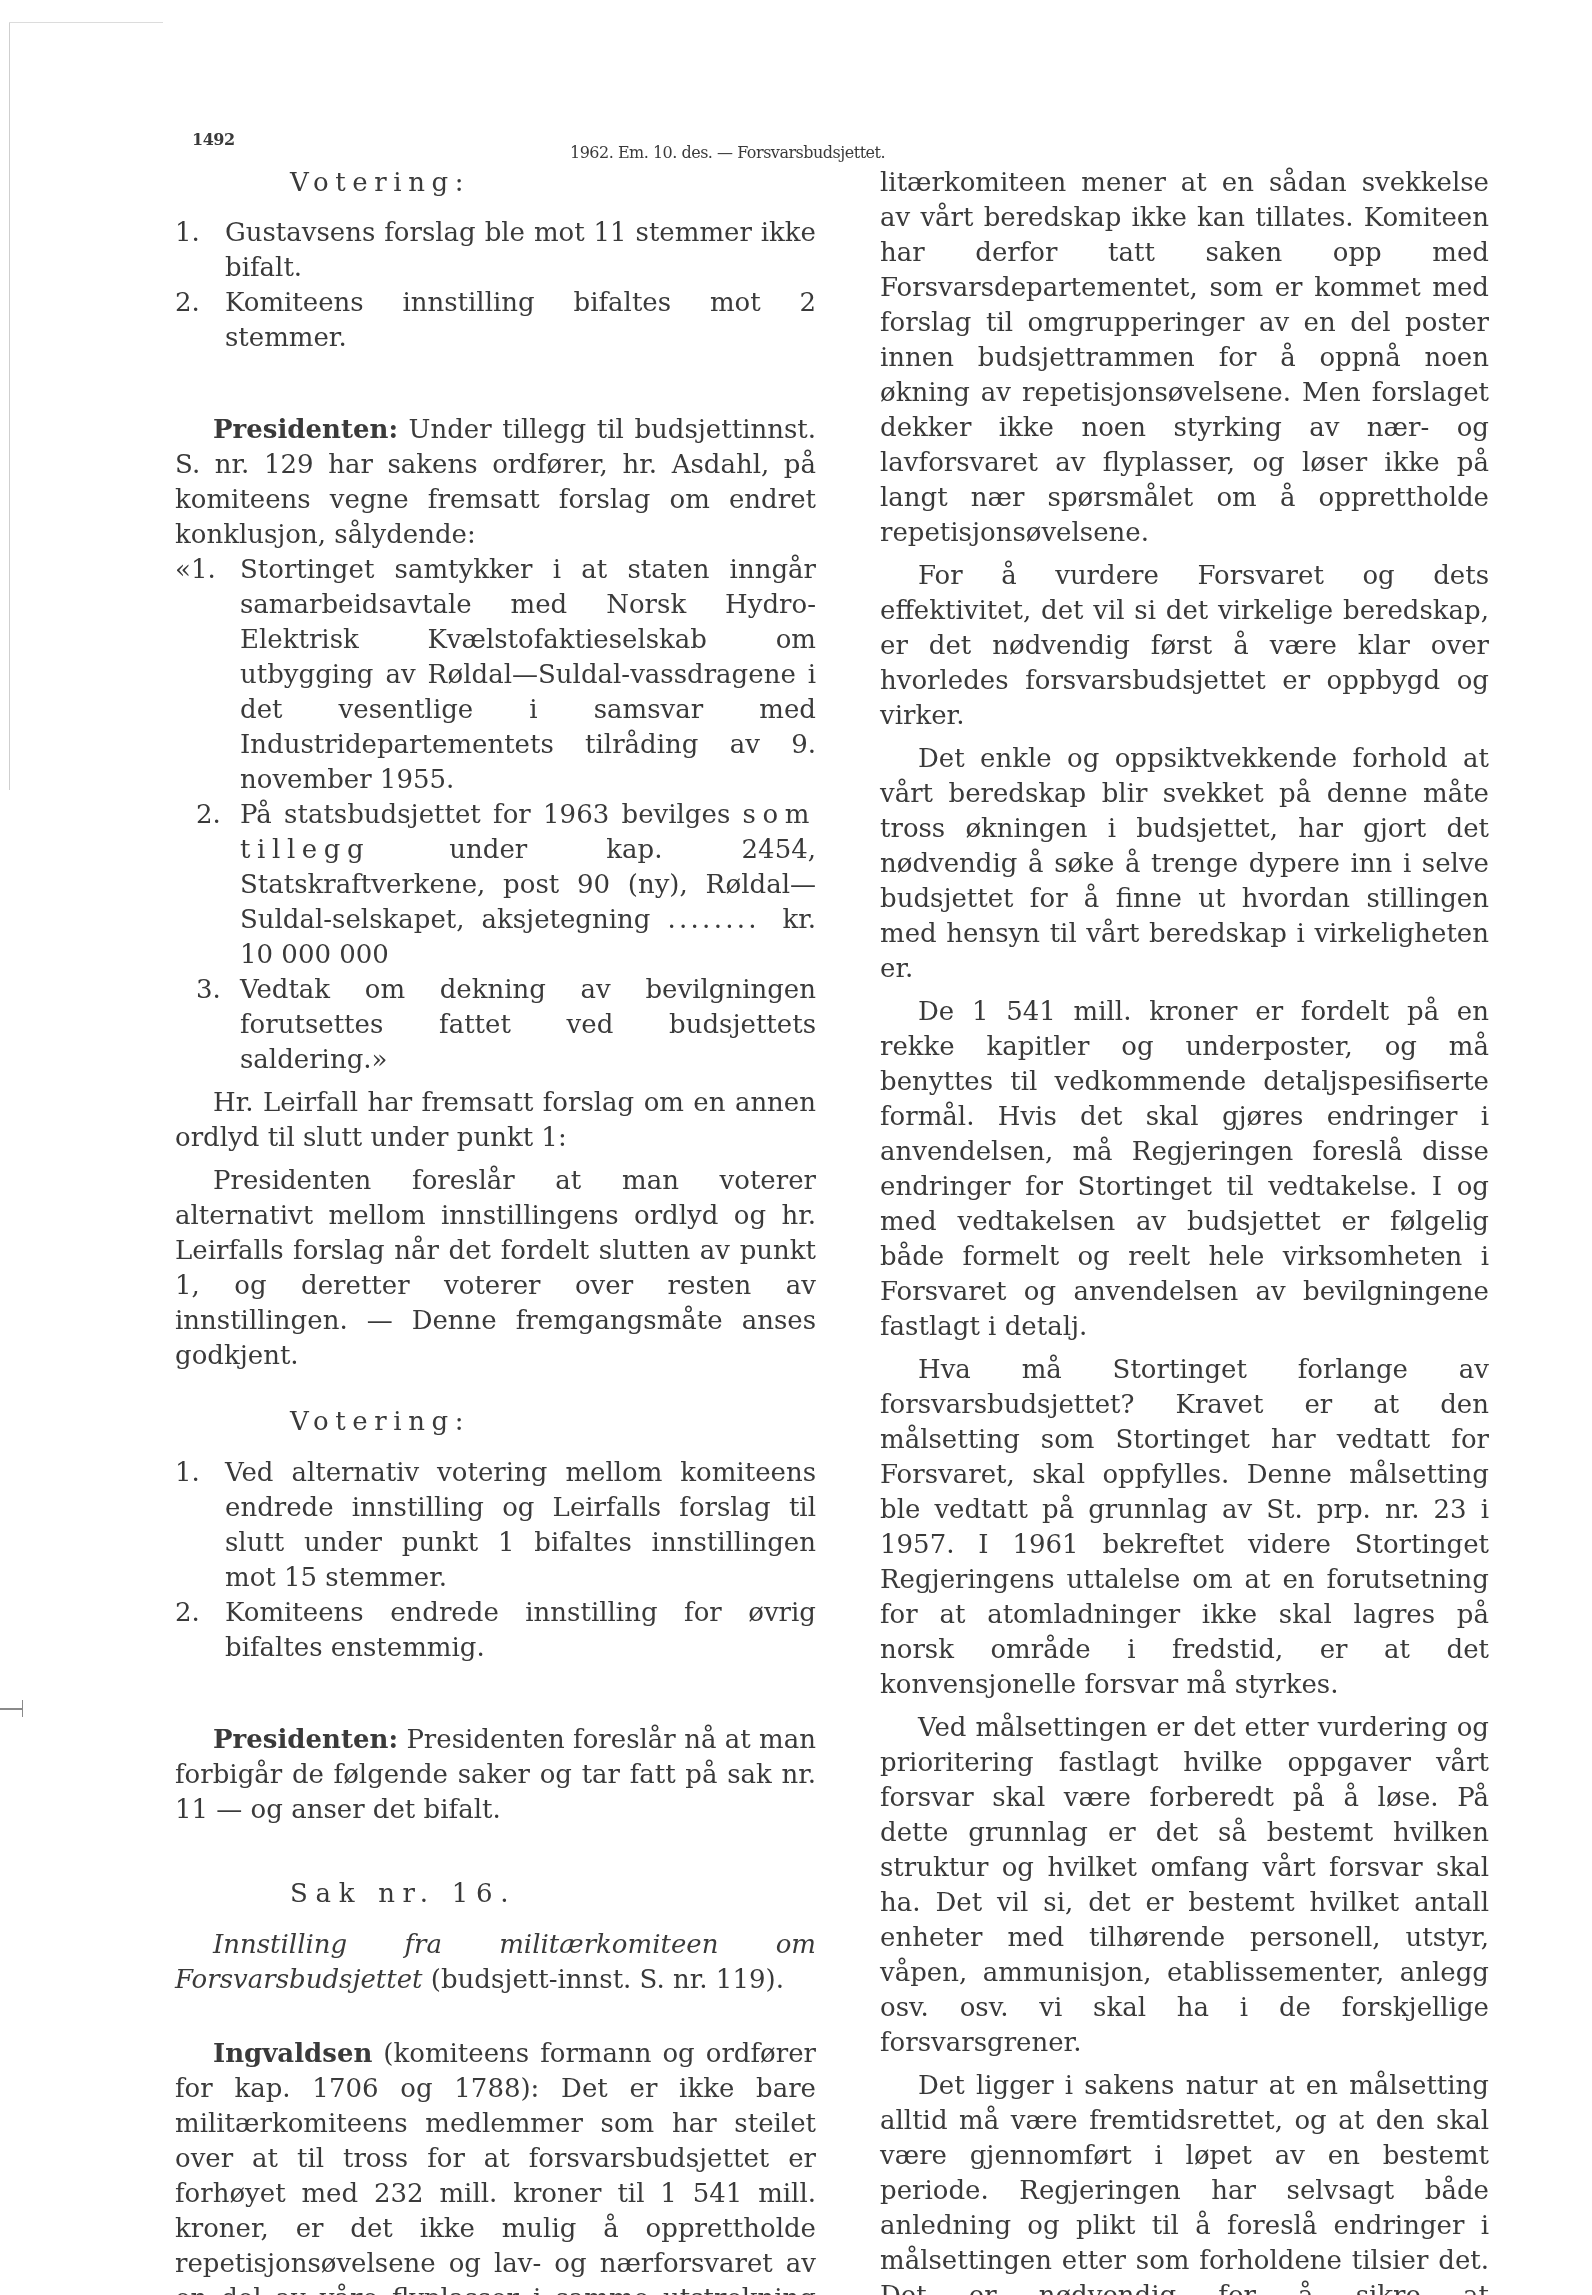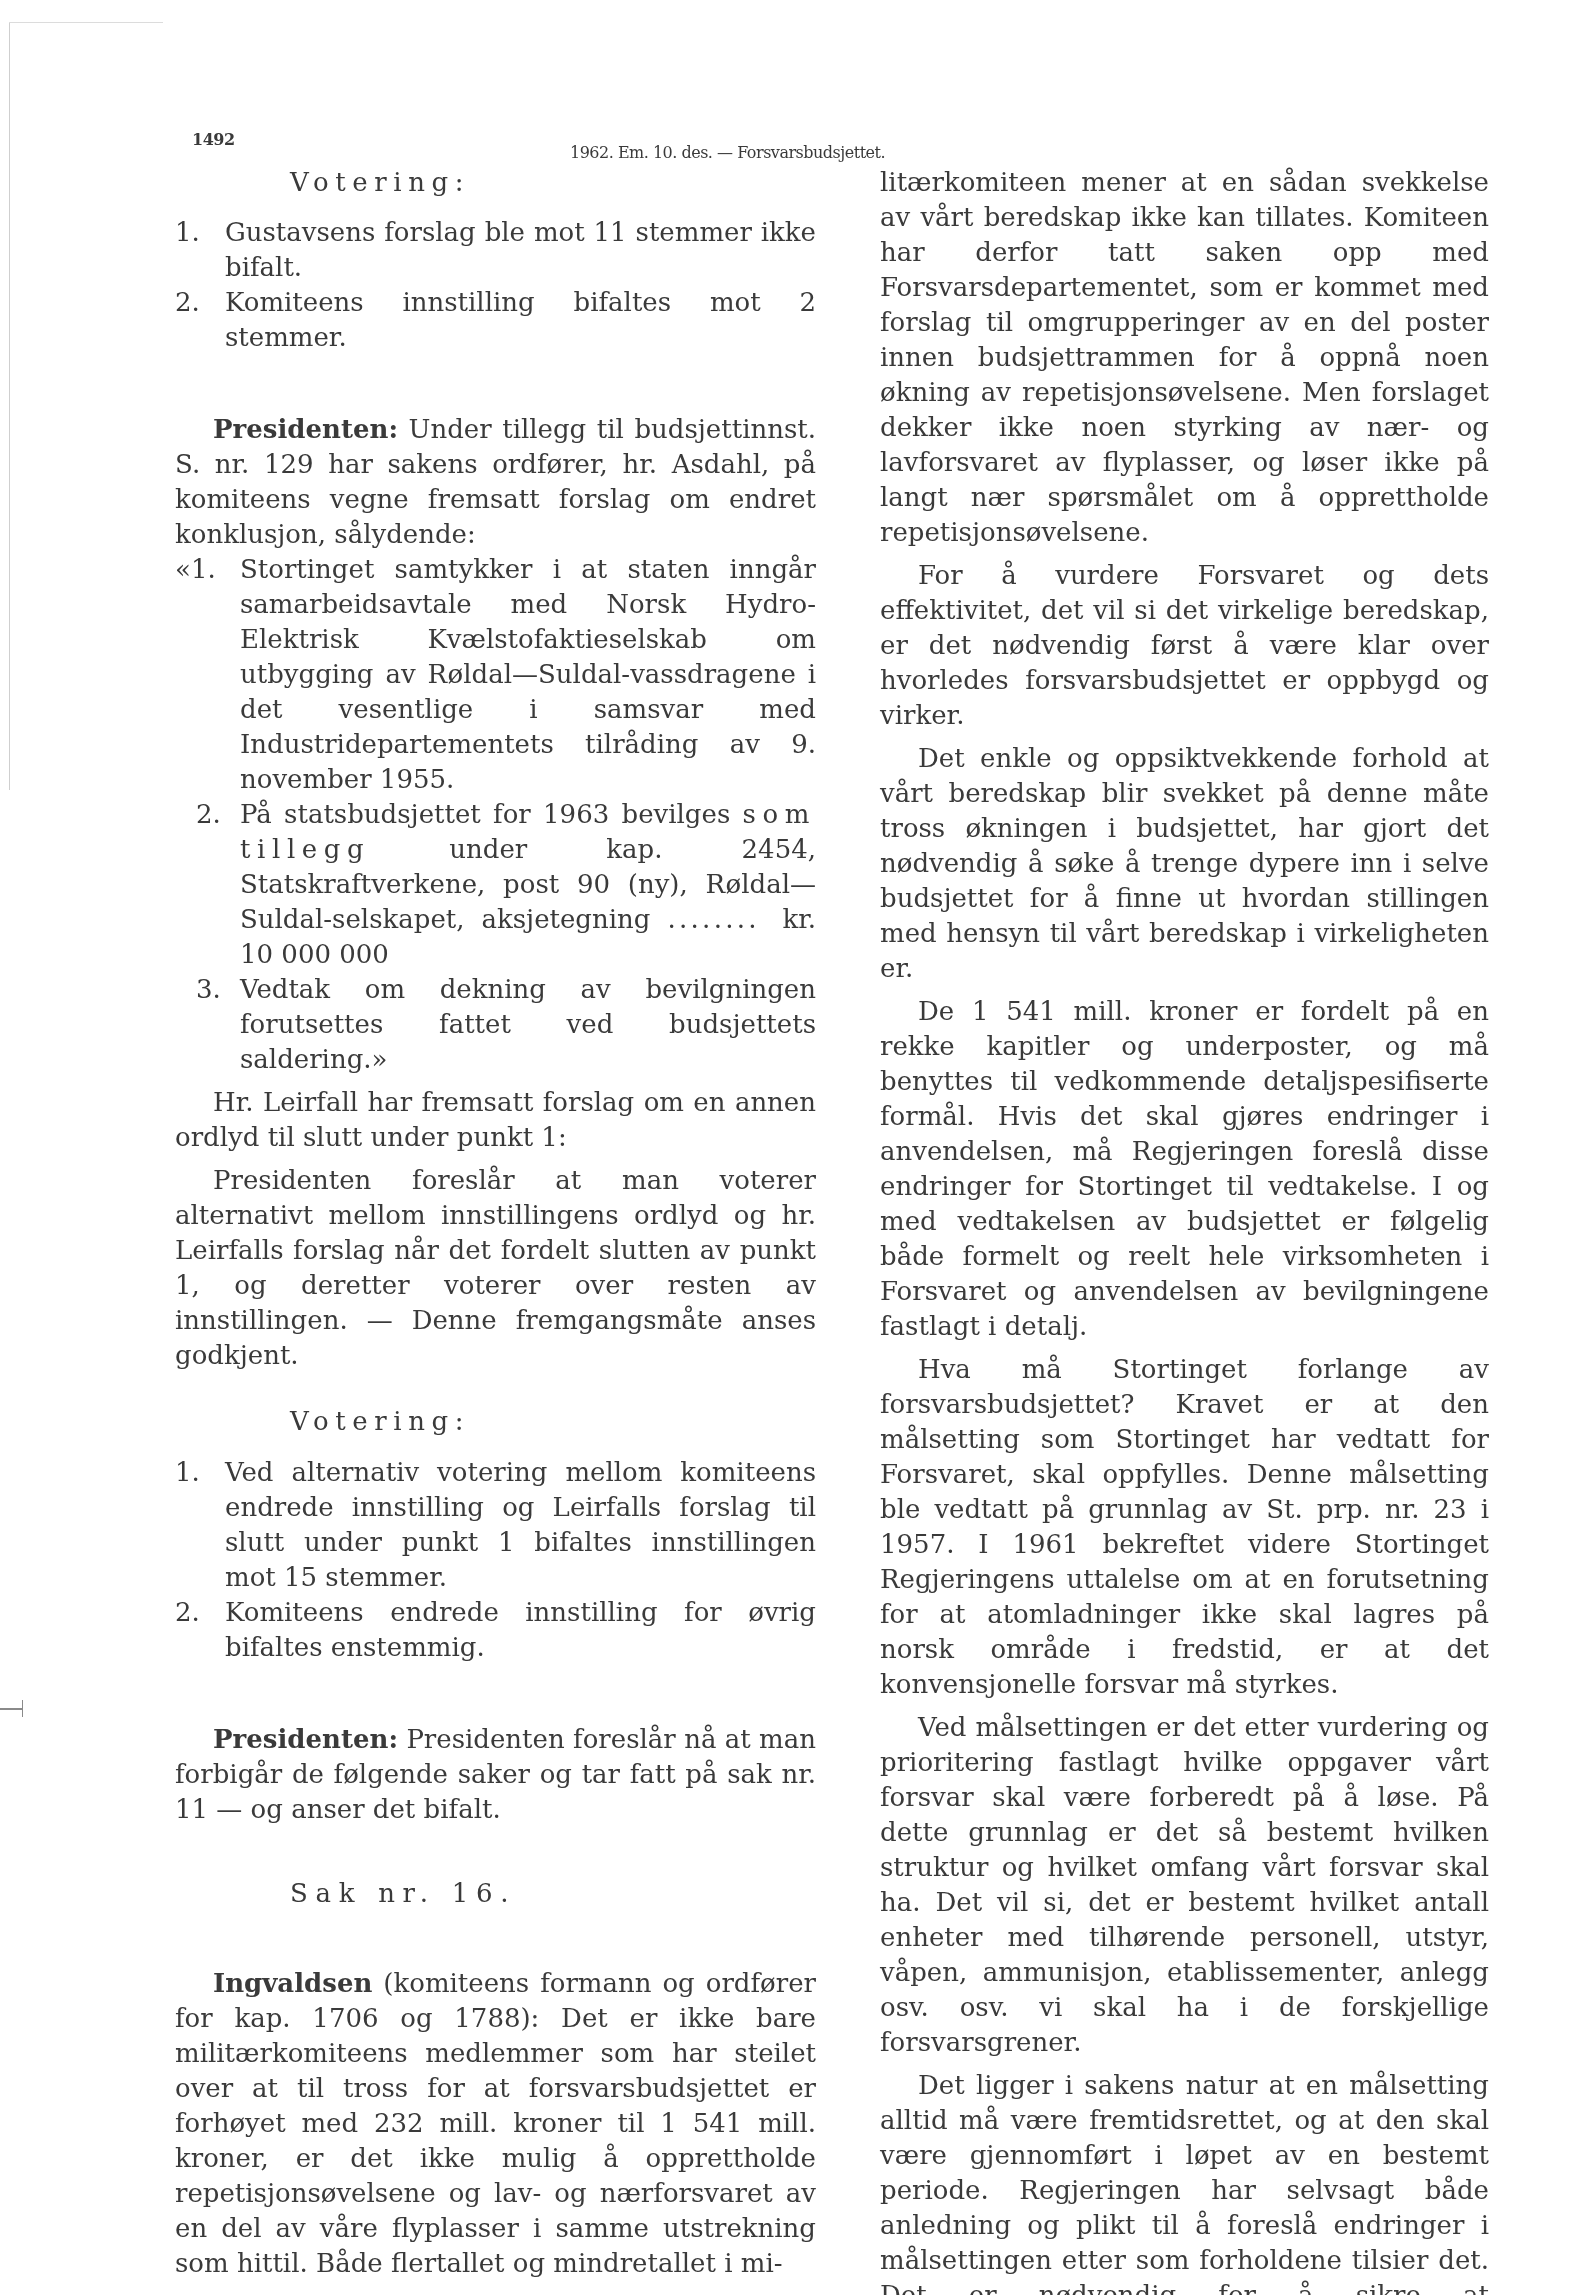--- a/index.html
+++ b/index.html
@@ -115,20 +115,24 @@
   <div class="gap-m"></div>
 
   <p class="indent">
     <span class="speaker">Presidenten:</span>
     <span>Presidenten foreslår nå at man forbigår de følgende saker og tar fatt på sak nr. 11 — og anser det bifalt.</span>
   </p>
 
   <div class="gap-m"></div>
 
   <p class="sak-heading">Sak nr. 16.</p>
+  <p class="indent">
+    <span class="italic-title">Innstilling fra militærkomiteen om Forsvarsbudsjettet</span>
+    <span>(budsjett-innst. S. nr. 119).</span>
+  </p>
 
   <div class="gap-s"></div>
 
   <p class="indent">
     <span class="speaker">Ingvaldsen</span>
     <span>(komiteens formann og ordfører for kap. 1706 og 1788): Det er ikke bare militærkomiteens medlemmer som har steilet over at til tross for at forsvarsbudsjettet er forhøyet med 232 mill. kroner til 1 541 mill. kroner, er det ikke mulig å opprettholde repetisjonsøvelsene og lav- og nærforsvaret av en del av våre flyplasser i samme utstrekning som hittil. Både flertallet og mindretallet i mi-</span>
   </p>
 </section>
 
 <section class="col right">

